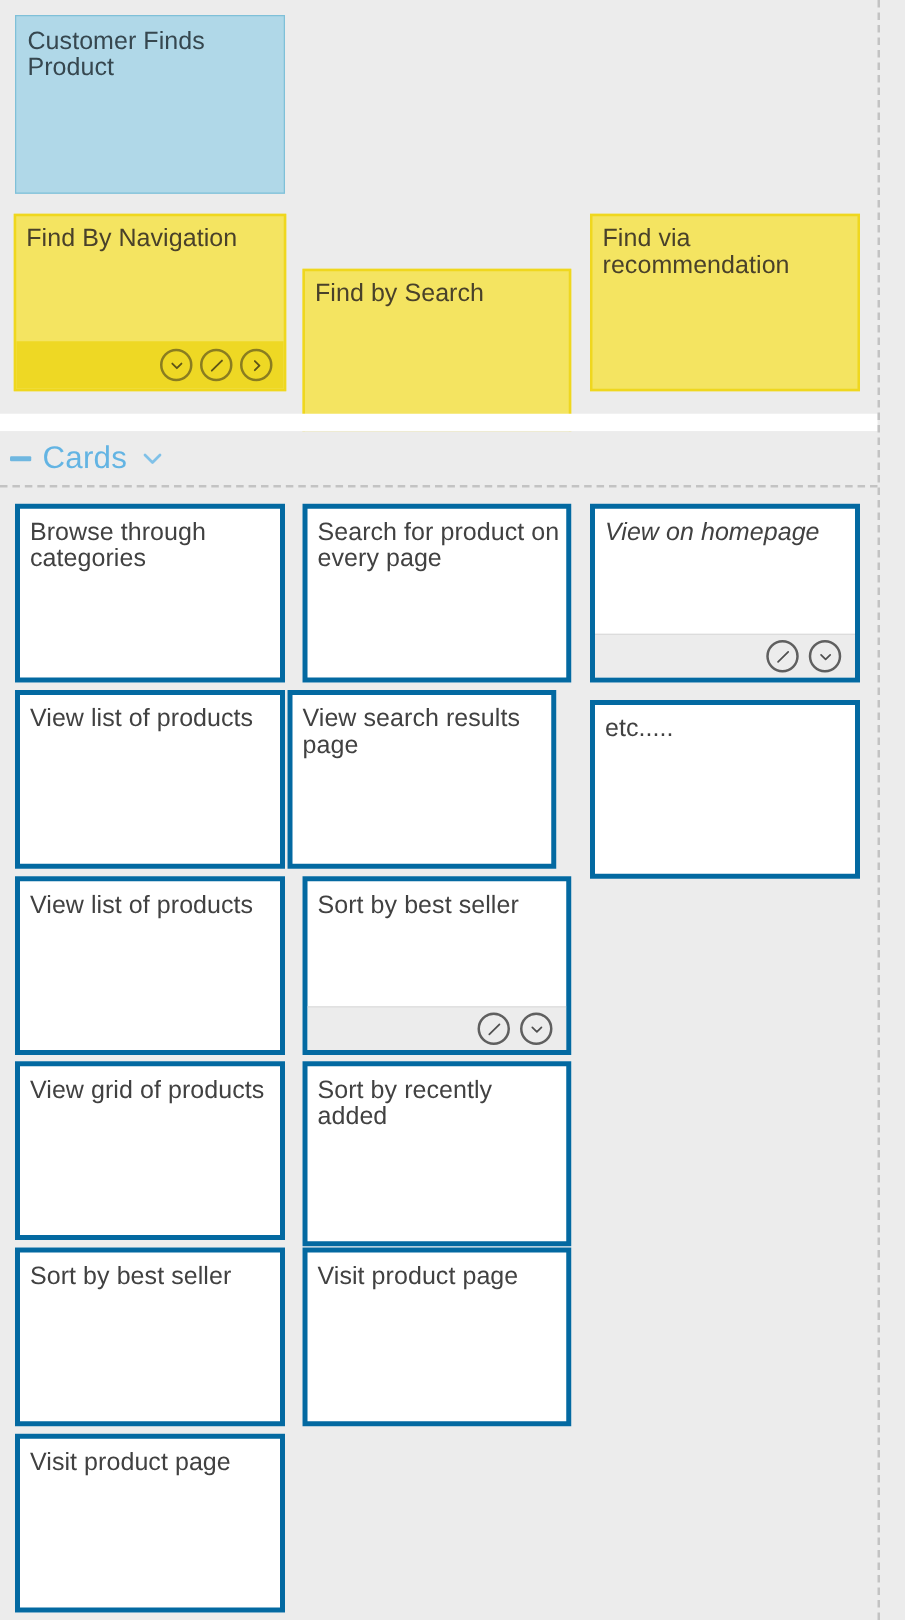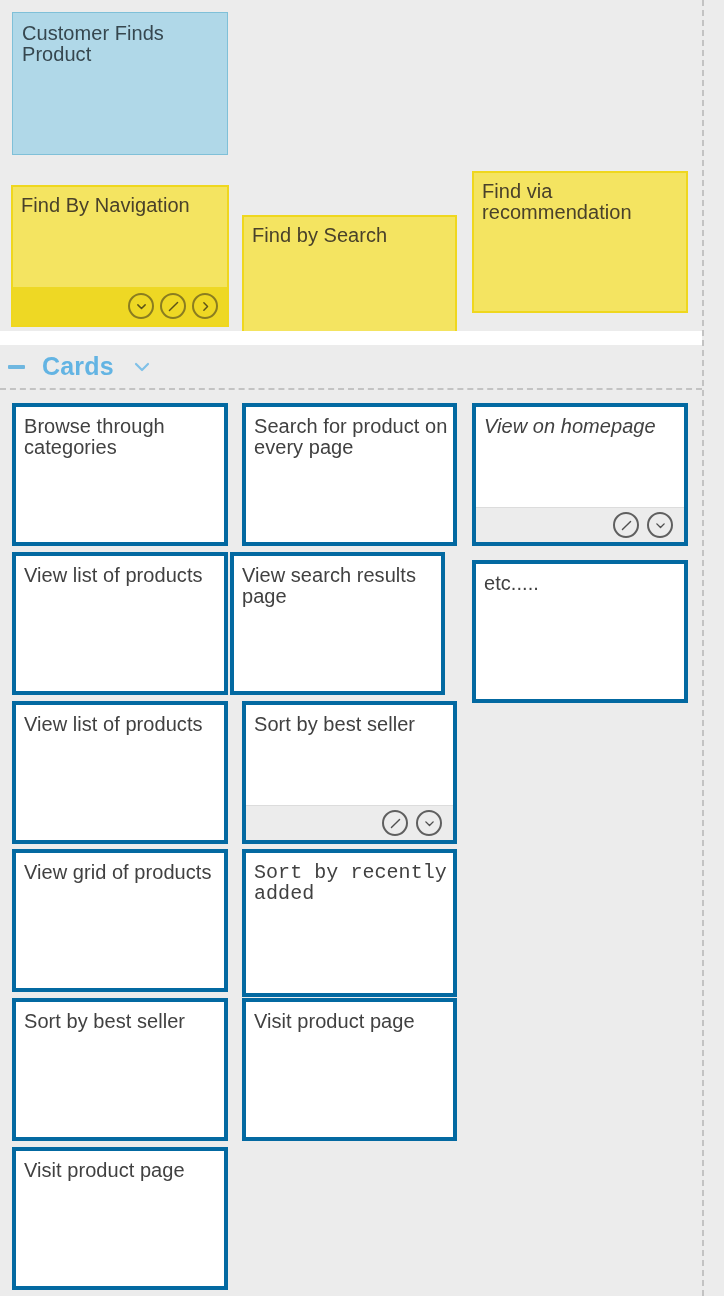--- a/index.html
+++ b/index.html
@@ -52,22 +52,21 @@
     height: 951px;
     background: #ececec;
   }
 
   .section-header {
     position: relative;
     height: 43px;
     padding-left: 8px;
     display: flex;
     align-items: center;
-    gap: 17px;
-    font-weight: bold;
+    gap: 9px;
   }
   .minus-icon {
     display: inline-block;
     width: 17px;
     height: 4px;
     background: #6fb7e0;
     border-radius: 1px;
   }
   .section-title {
     color: #63b4e3;
@@ -173,21 +172,21 @@
 
 <div class="vrule"></div>
 
 <div class="lane-top">
 
   <div class="card card-blue" style="left:12px; top:12px; width:216px; height:143px;">
     <div class="card-title">Customer Finds
 Product</div>
   </div>
 
-  <div class="card card-yellow" style="left:11px; top:171px; width:218px; height:142px;margin-top:14px;">
+  <div class="card card-yellow" style="left:11px; top:171px; width:218px; height:142px;">
     <div class="card-title">Find By Navigation</div>
     <div class="footer-yellow">
       <span class="icon-btn on-yellow">
         <svg width="13" height="13" viewBox="0 0 16 16">
             <path d="M3.5 6 L8 10.5 L12.5 6" fill="none" stroke="#5d5418" stroke-width="1.8" stroke-linecap="round" stroke-linejoin="round"></path>
           </svg>
       </span>
       <span class="icon-btn on-yellow">
         <svg width="13" height="13" viewBox="0 0 16 16">
             <path d="M3 13 L13 3" fill="none" stroke="#5d5418" stroke-width="1.8" stroke-linecap="round"></path>
@@ -270,21 +269,21 @@
           </svg>
       </span>
       <span class="icon-btn on-white">
         <svg width="13" height="13" viewBox="0 0 16 16">
             <path d="M3.5 6 L8 10.5 L12.5 6" fill="none" stroke="#4f4f4f" stroke-width="1.7" stroke-linecap="round" stroke-linejoin="round"></path>
           </svg>
       </span>
     </div>
   </div>
 
-  <div class="card card-white" style="left:242px; top:504px; width:215px; height:148px;font-family:Liberation Mono, monospace;">
+  <div class="card card-white" style="left:242px; top:504px; width:215px; height:148px;">
     <div class="card-title">Sort by recently
 added</div>
   </div>
 
   <div class="card card-white" style="left:242px; top:653px; width:215px; height:143px;">
     <div class="card-title">Visit product page</div>
   </div>
 
   <div class="card card-white" style="left:472px; top:58px; width:216px; height:143px;font-style:italic;">
     <div class="card-title">View on homepage</div>

